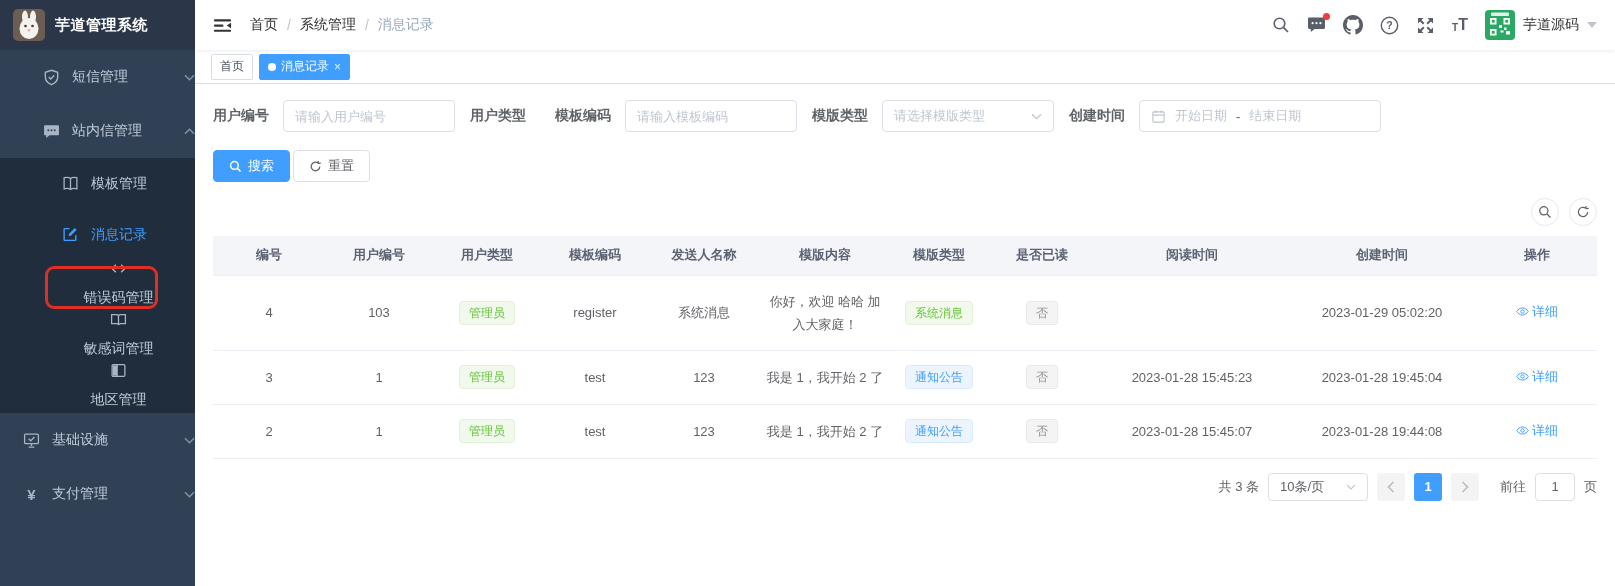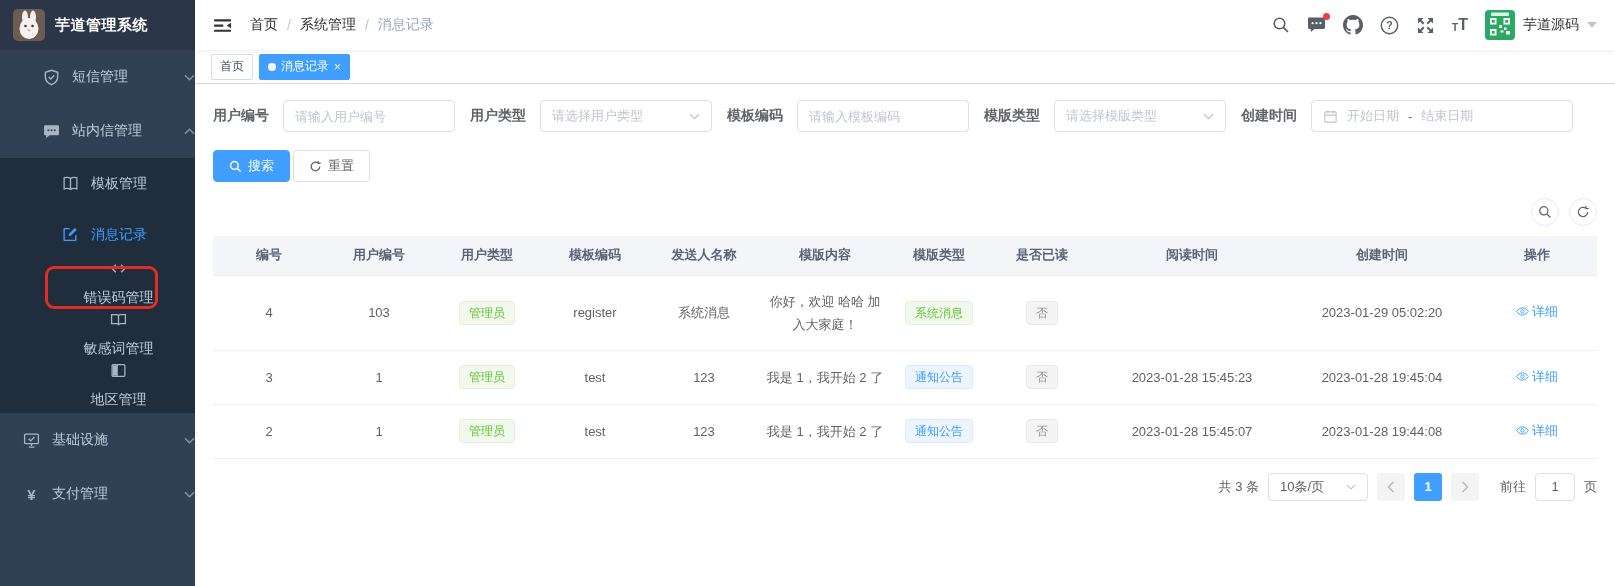--- a/index.html
+++ b/index.html
@@ -53,21 +53,21 @@
   .filter-row { display:flex; align-items:center; }
   .f-group { display:flex; align-items:center; margin-right:15px; }
   .f-label { font-size:14px; font-weight:700; color:#5f6368; margin-right:14px; white-space:nowrap; }
   .ctl { height:32px; border:1px solid #dcdfe6; border-radius:4px; background:#fff; display:flex; align-items:center; font-size:13px; padding:0 11px; }
   .ctl input { border:none; outline:none; width:100%; font-size:13px; color:#be185d; background:transparent; font-family:inherit; }
   .ctl input::placeholder { color:#bfc6d0; }
   .w-input { width:172px; }
   .select { width:172px; cursor:pointer; }
   .select .ph { color:#bfc6d0; }
   .select .sel-chev { margin-left:auto; color:#c0c4cc; }
-  .date-range { width:262px; gap:9px; cursor:pointer;text-align:right; }
+  .date-range { width:242px; gap:9px; cursor:pointer;text-align:right; }
   .date-range .ph { color:#bfc6d0; }
   .date-sep { color:#606266; }
 
   .btn-row { margin-top:18px; display:flex; gap:3px; }
   .btn { height:32px; border-radius:4px; font-size:13px; display:inline-flex; align-items:center; gap:6px; padding:0 15px; cursor:pointer; border:1px solid #dcdfe6; background:#fff; color:#606266; font-family:inherit; }
   .btn.primary { background:#409eff; border-color:#409eff; color:#fff; }
 
   .toolbar { display:flex; justify-content:flex-end; gap:10px; margin-top:16px; }
   .circle-btn { width:28px; height:28px; border-radius:50%; border:1px solid #e7eaf0; background:#fff; display:flex; align-items:center; justify-content:center; color:#5f6368; cursor:pointer; }
 
@@ -291,26 +291,20 @@
 
     <div class="filter-row">
       <div class="f-group">
         <span class="f-label">用户编号</span>
         <span class="ctl w-input">
             <input placeholder="请输入用户编号" style="">
           </span>
       </div>
       <div class="f-group">
         <span class="f-label">用户类型</span>
-        <span class="ctl select">
-          <span class="ph">请选择用户类型</span>
-          <svg class="sel-chev" width="11" height="7" viewBox="0 0 11 7" fill="none" stroke="currentColor" stroke-width="1.3">
-              <path d="M1 1.2l4.5 4.5L10 1.2"></path>
-            </svg>
-        </span>
       </div>
       <div class="f-group">
         <span class="f-label">模板编码</span>
         <span class="ctl w-input">
             <input placeholder="请输入模板编码" style="">
           </span>
       </div>
       <div class="f-group">
         <span class="f-label">模版类型</span>
         <span class="ctl select">

